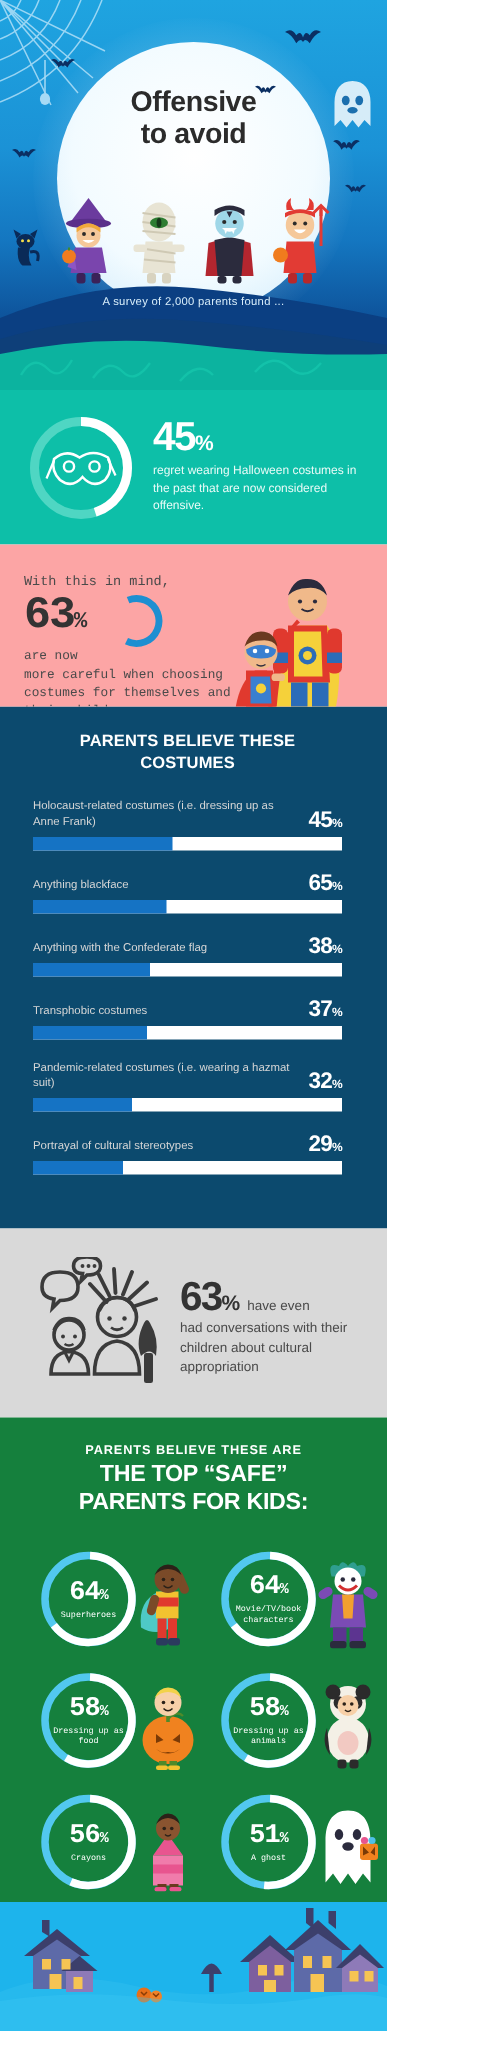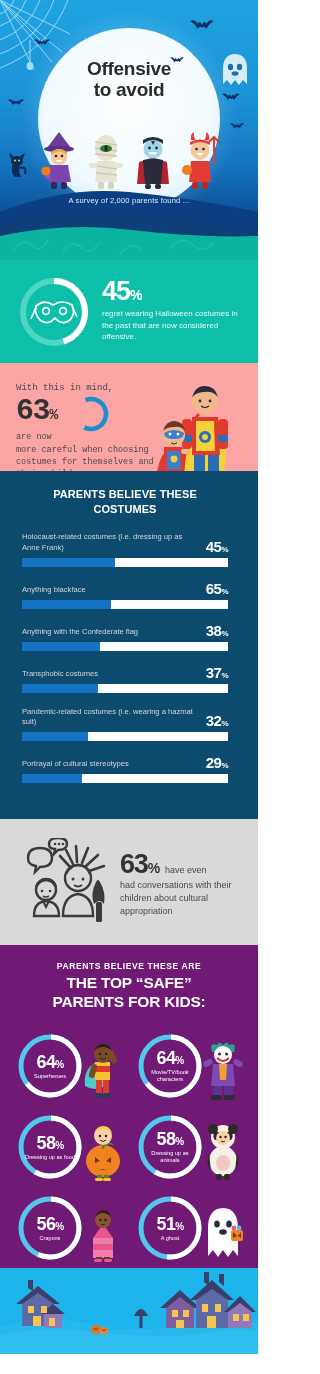--- a/index.html
+++ b/index.html
@@ -159,37 +159,38 @@
     color: #333333; font-weight: 700; font-size: 27px; line-height: 1;
     letter-spacing: -1.2px;
   }
   .conv-pct .sym { font-size: 14px; }
   .conv-lead { color: #4a4a4a; font-size: 9px; }
   .conv-body { color: #4a4a4a; font-size: 9px; line-height: 1.45; margin-top: 1px; }
 
   
   .blue {
     position: relative;
-    background: #701a75;
+    background: #15803d;
     padding: 16px 0 0 0;
     overflow: hidden;
   }
   .blue-eyebrow {
     text-align: center; color: #ffffff; font-weight: 700;
     font-size: 8.5px; letter-spacing: 0.6px; margin-bottom: 3px;
   }
   .blue-title {
     text-align: center; color: #ffffff; font-weight: 700;
     font-size: 15.5px; line-height: 1.2; letter-spacing: -0.2px;
   }
   .donut-grid { margin-top: 14px; }
   .donut-row {
-    display: flex; justify-content: center; align-items: flex-end;
+    display: flex; justify-content: flex-end; align-items: flex-end;
     height: 81px;
     position: relative;
+    font-family: Liberation Mono, monospace;
   }
   .donut-cell { position: relative; width: 120px; height: 81px; }
   .dcell-ring { position: absolute; left: 8px; top: 8px; }
   .dcell-txt {
     position: absolute; left: 8px; top: 8px; width: 66px; height: 66px;
     display: flex; flex-direction: column; align-items: center; justify-content: center;
     z-index: 3;
   }
   .dcell-pct {
     color: #ffffff; font-weight: 700; font-size: 18px; line-height: 1;

